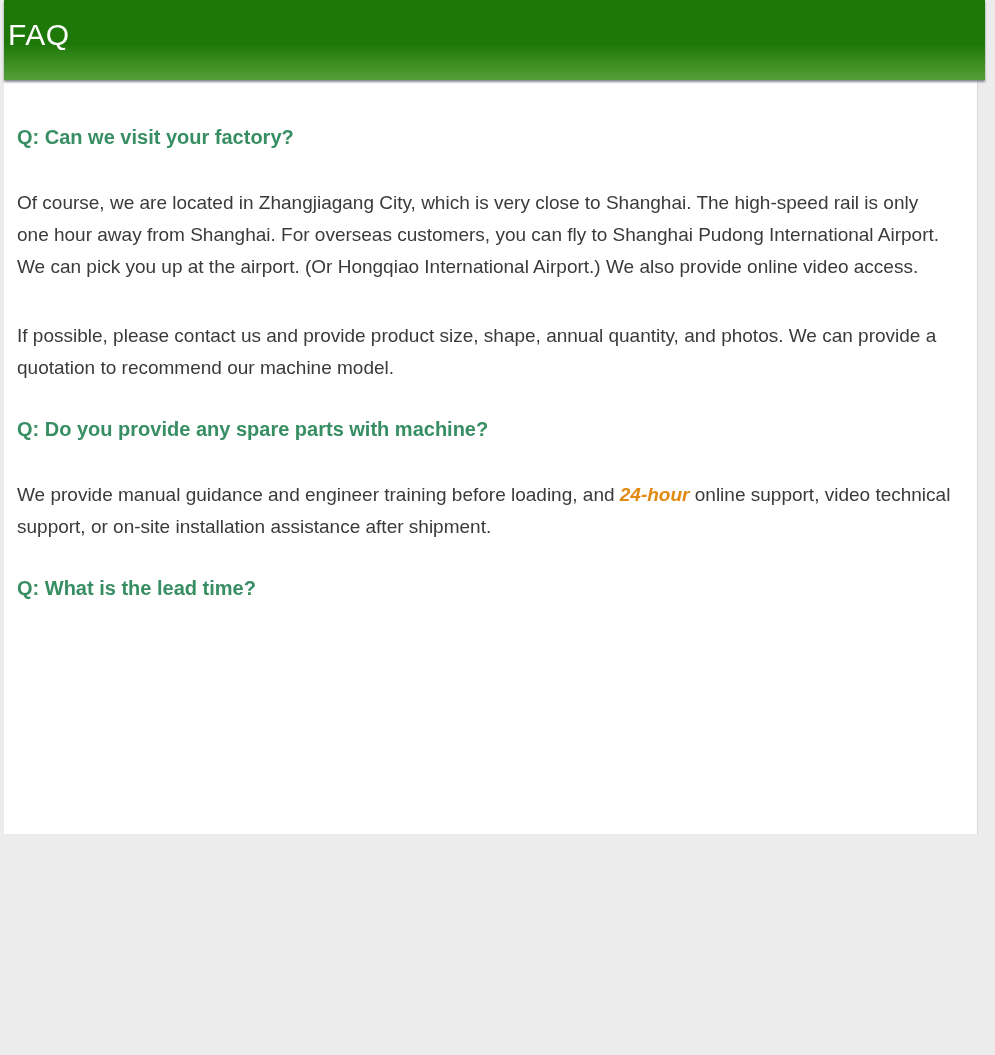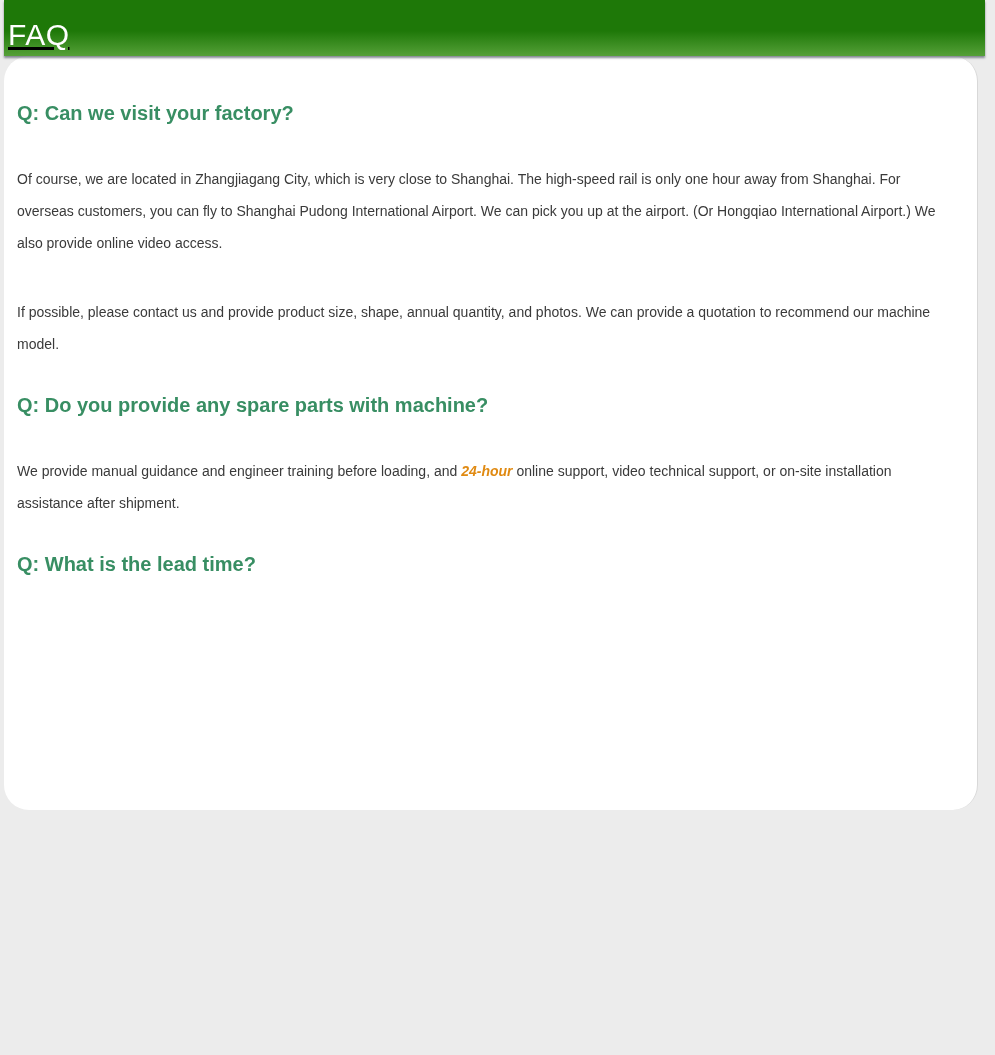--- a/index.html
+++ b/index.html
@@ -20,57 +20,55 @@
     overflow: hidden;
   }
   .wrapper {
     position: relative;
     margin-left: 4px;
     width: 981px;
     height: 1055px;
   }
   .faq-header {
     width: 100%;
-    height: 56px;
+    height: 80px;
     background: linear-gradient(to bottom,
       var(--header-green-top) 0%,
       var(--header-green-top) 55%,
       var(--header-green-bottom) 100%);
     box-shadow: 0 2px 2px rgba(120,125,135,0.9);
     position: relative;
     z-index: 2;
-    text-decoration: underline;
   }
   .faq-header .title {
     color: #ffffff;
     font-size: 30px;
     font-weight: 400;
     padding: 19px 0 0 4px;
     letter-spacing: 0.5px;
     line-height: 32px;
   }
   .content {
     background: var(--panel-bg);
     width: 974px;
     height: 754px;
     border-right: 1px solid #d8d8d8;
     padding: 12px 22px 20px 13px;
     overflow: hidden;
-    border-radius: 25px;
   }
   .faq-q {
     color: var(--question-green);
     font-size: 20px;
     font-weight: 700;
     line-height: 26px;
     margin-top: 32px;
   }
   .faq-a {
     color: var(--body-text);
-    font-size: 14px;
+    font-size: 19px;
     line-height: 32px;
     margin-top: 37px;
     margin-bottom: 32px;
   }
   .faq-a .hl {
     color: var(--highlight-orange);
     font-weight: 700;
     font-style: italic;
   }
 </style>

